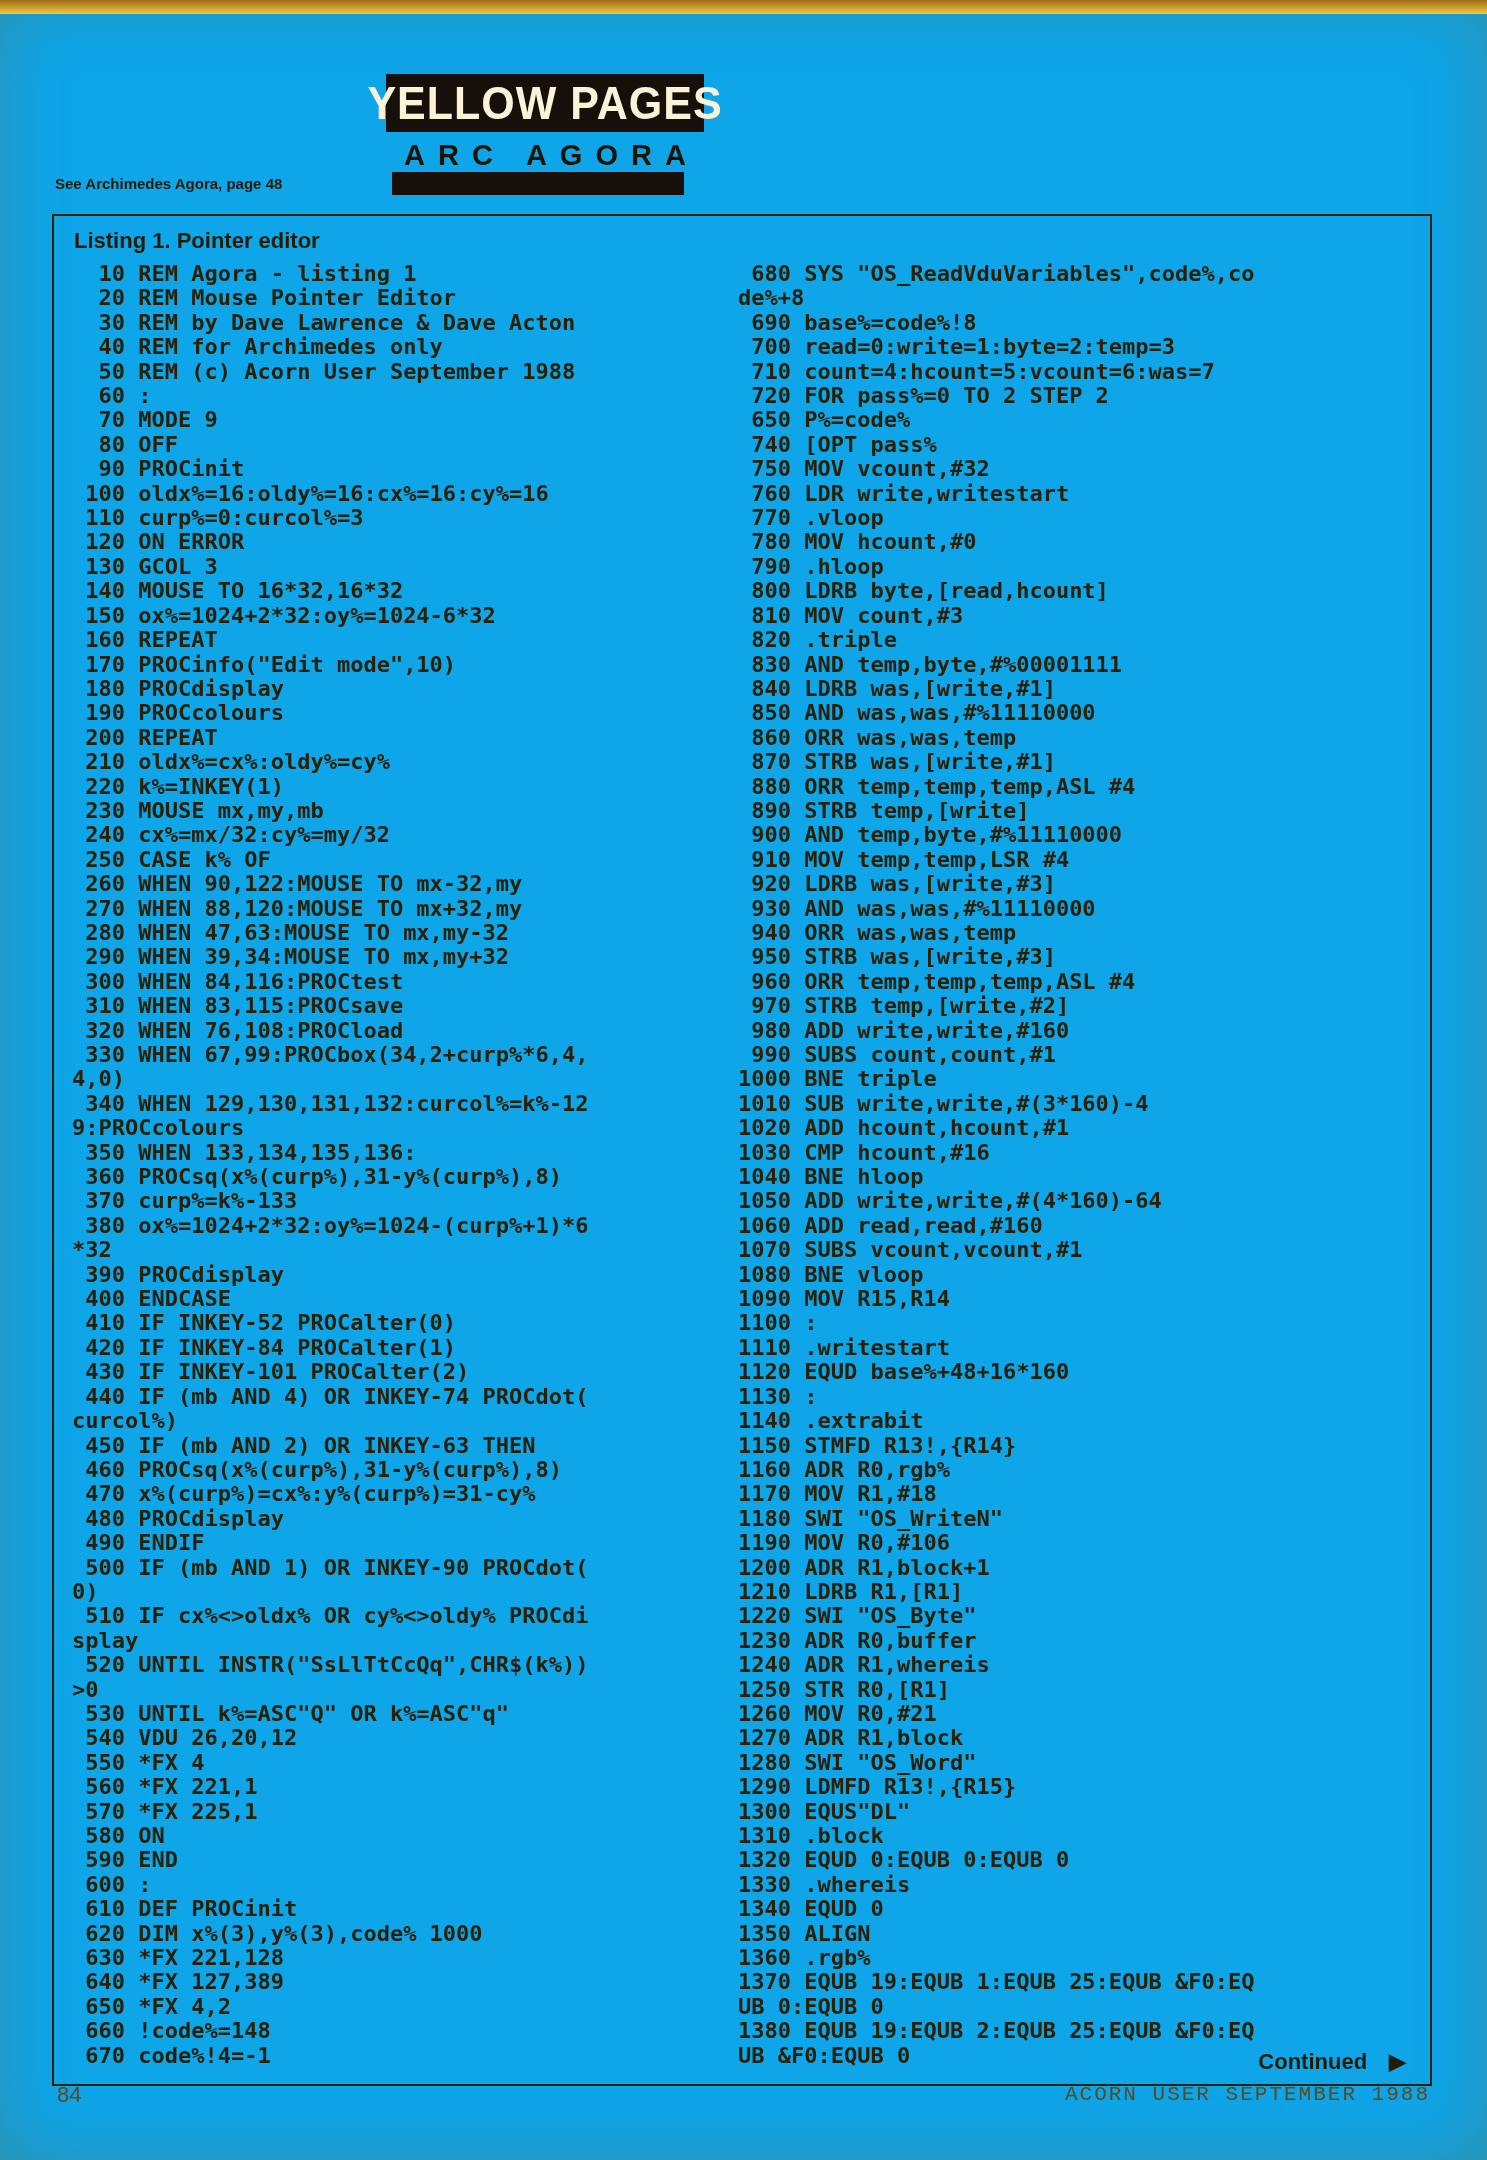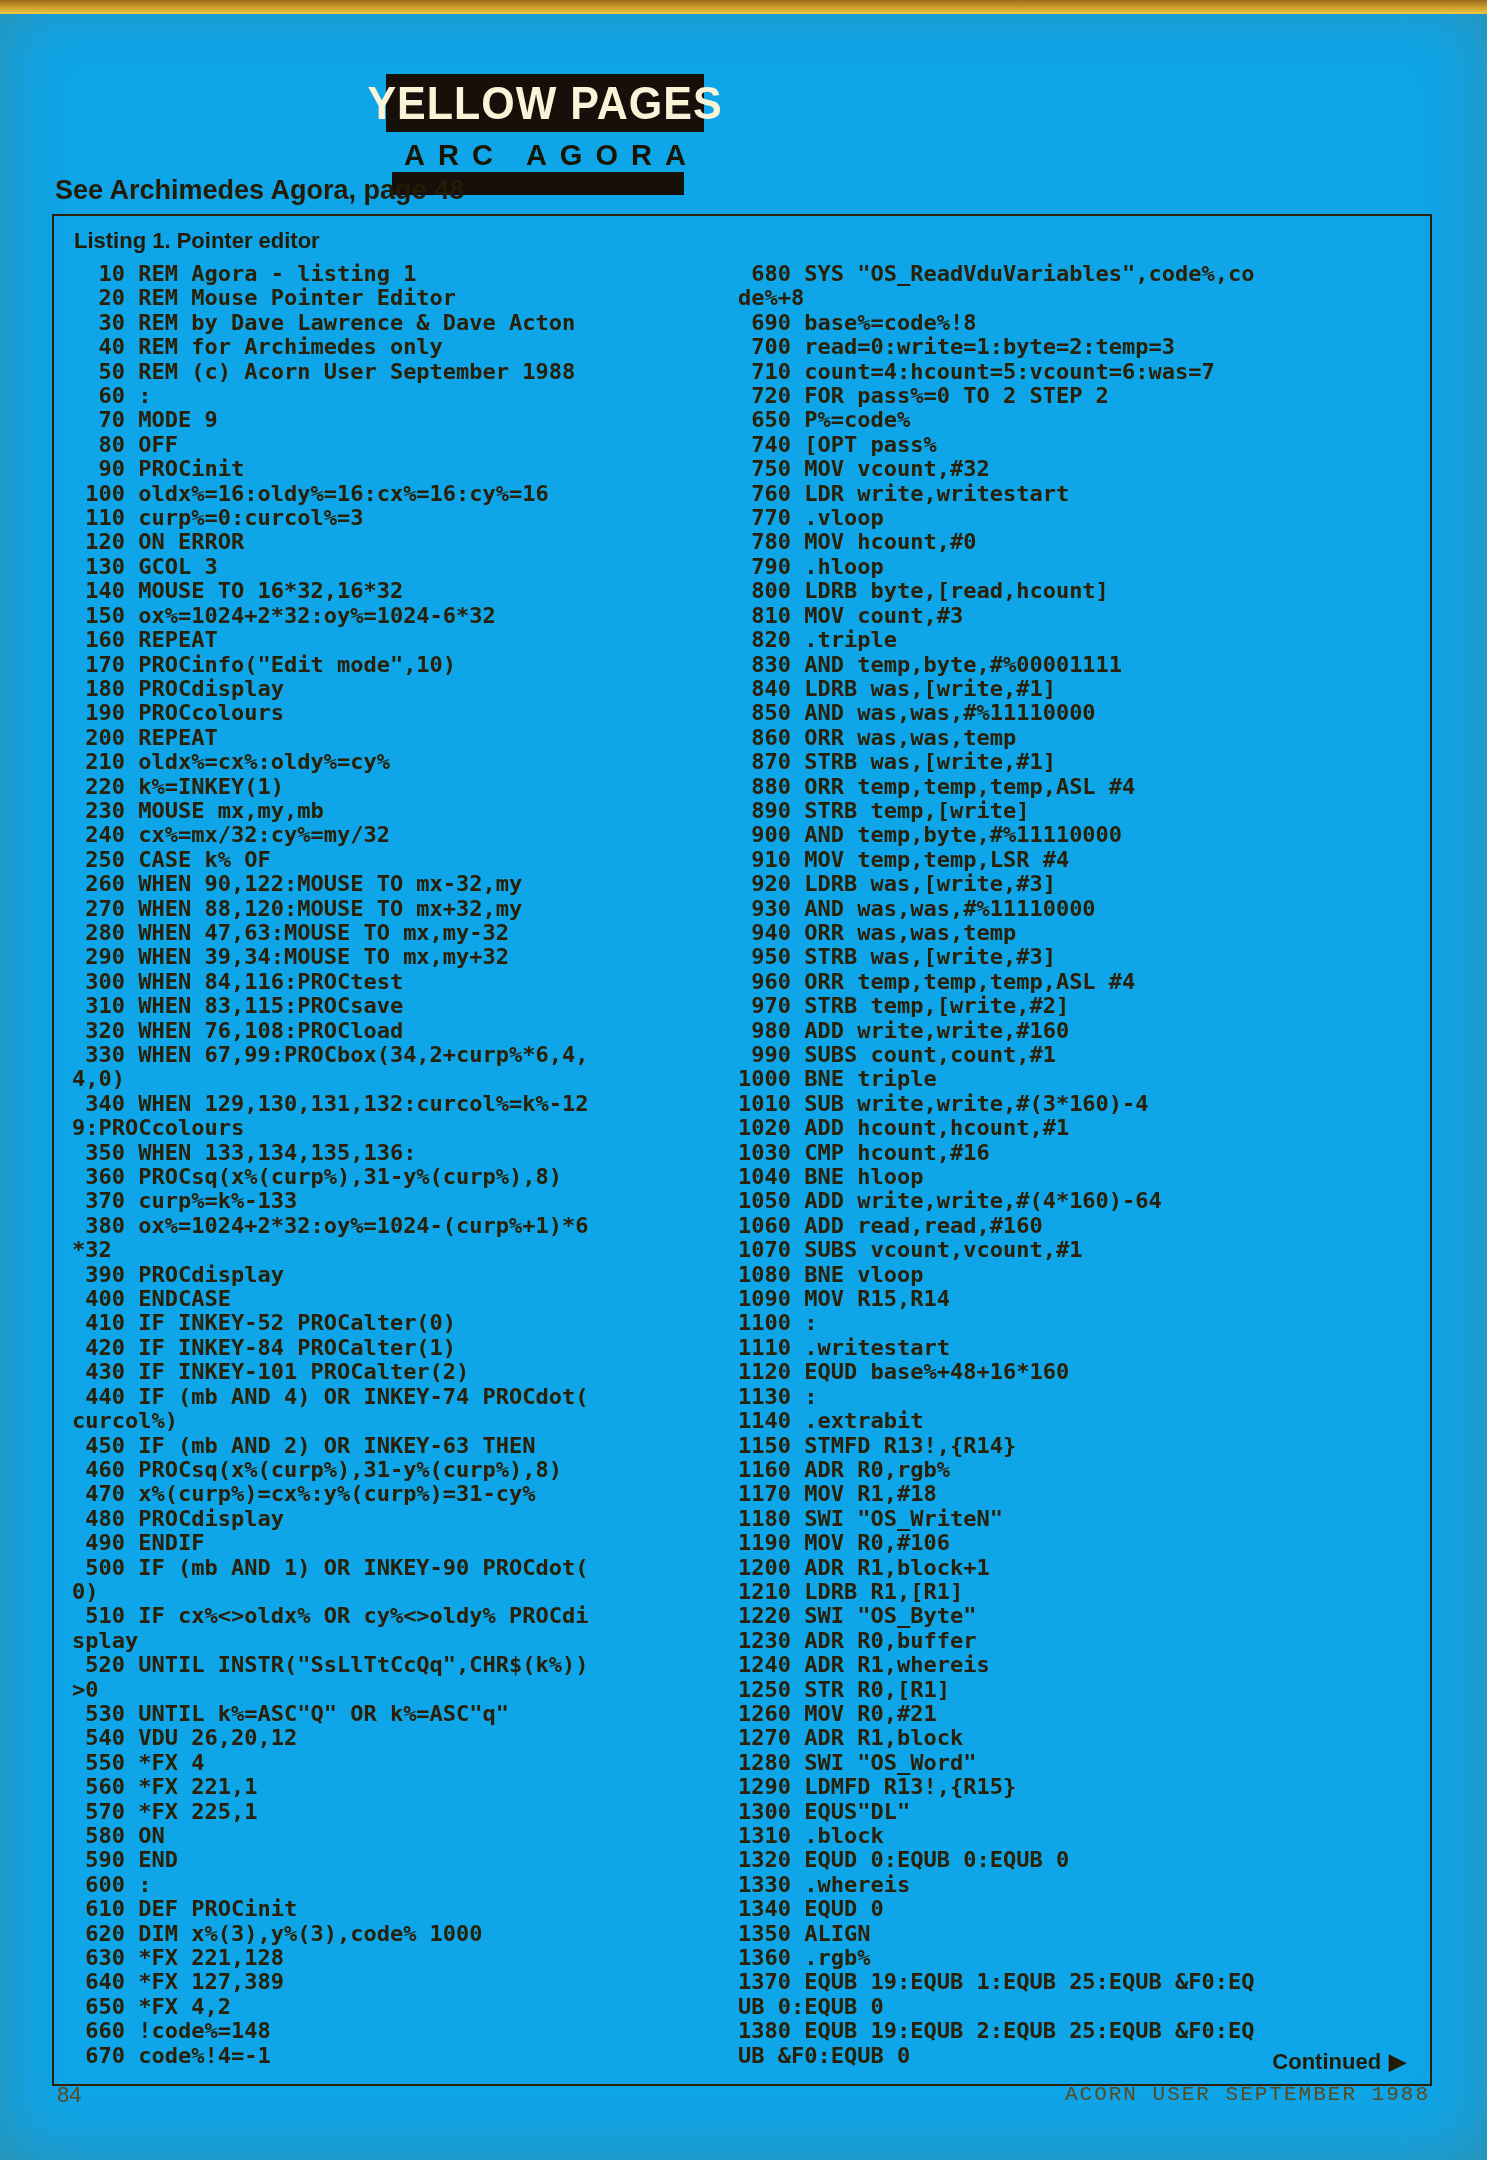--- a/index.html
+++ b/index.html
@@ -34,21 +34,21 @@
     position:absolute; left:360px; top:139px; width:370px;
     text-align:center; font-weight:bold; font-size:29px;
     letter-spacing:13px; text-indent:13px; color:#1c1403; white-space:nowrap;
   }
   .header-bar {
     position:absolute; left:392px; top:172px; width:292px; height:23px;
     background:#17100a;
   }
   .see-note {
     position:absolute; left:55px; top:175px;
-    font-weight:bold; font-size:27px; color:#241b06;
+    font-weight:bold; font-size:15px; color:#241b06;
   }
 
   
   .listing-box {
     position:absolute; left:52px; top:214px; width:1380px; height:1872px;
     border:2px solid #2b2106;
     padding:10px 18px 8px 18px;
   }
   .listing-title {
     font-size:22px; font-weight:bold; color:#241b06; margin:2px 0 8px 2px;
@@ -59,21 +59,21 @@
     font-family:"DejaVu Sans Mono", monospace;
     font-weight:bold;
     font-size:22px;
     line-height:24.4px;
     white-space:pre;
     color:#2a2008;
   }
   .continued {
     position:absolute; right:24px; bottom:9px;
     font-weight:bold; font-size:22px; color:#241b06;
-    display:flex; align-items:center; gap:8px;
+    display:flex; align-items:center; gap:22px;
   }
   .continued .arrow { font-size:22px; line-height:22px; }
 
   
   .footer-left {
     position:absolute; left:57px; top:2082px;
     font-family:Liberation Sans, sans-serif; font-size:22px; color:#5a4a1c;
   }
   .footer-right {
     position:absolute; right:57px; top:2083px;

